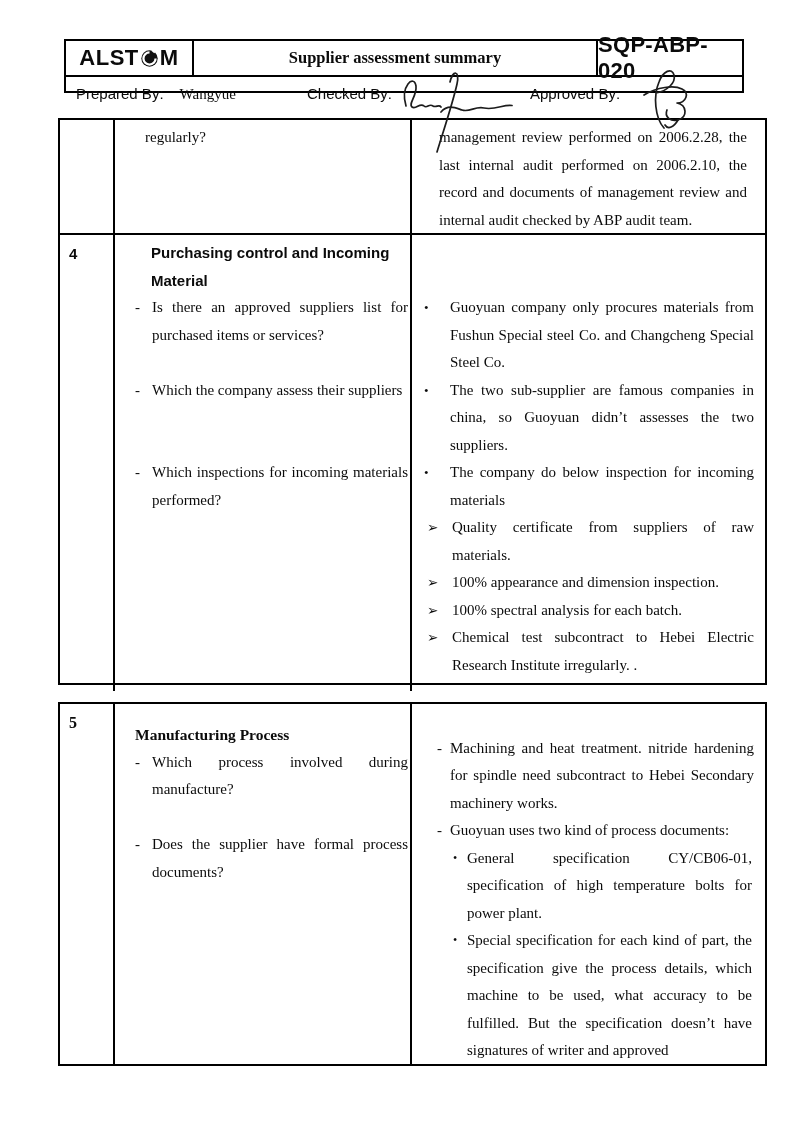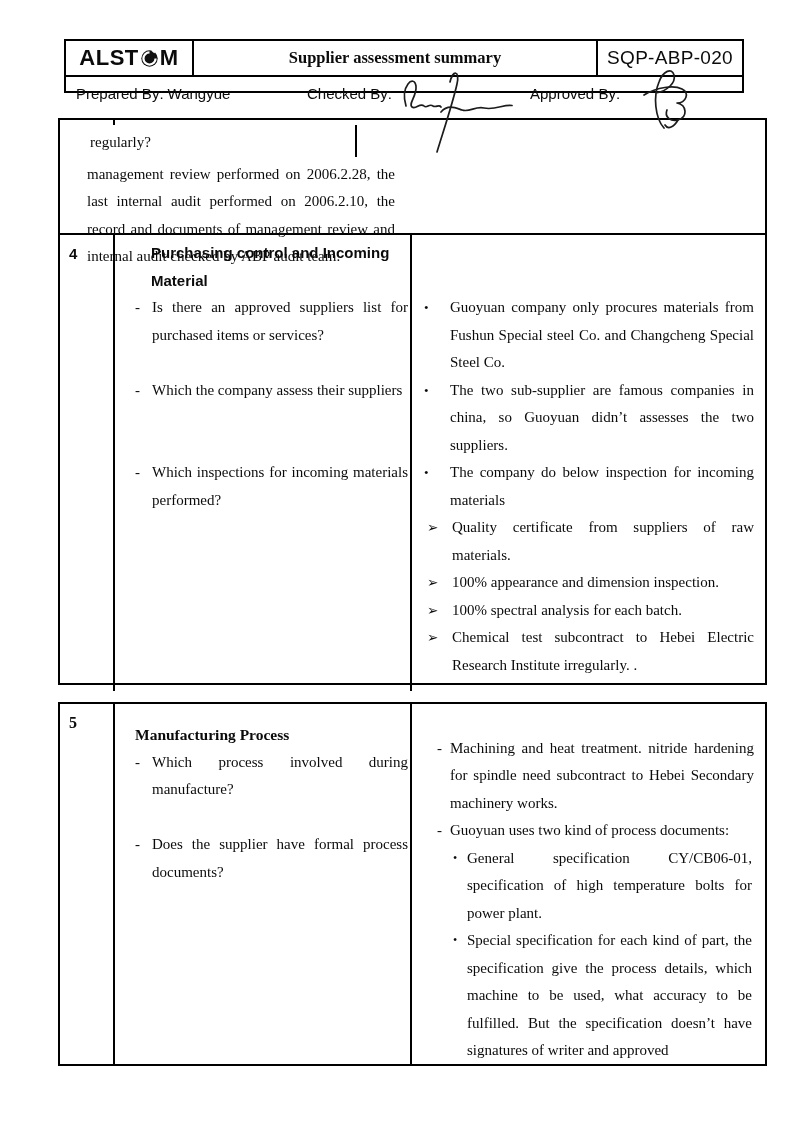--- a/index.html
+++ b/index.html
@@ -29,47 +29,47 @@
   .logo-cell svg { margin: 1px 1px 0 1px; display: block; }
   .title-cell {
     width: 404px; border-right: 2px solid #000;
     display: flex; align-items: center; justify-content: center;
     font-weight: bold; font-size: 16.5px;
   }
   .code-cell {
     flex: 1;
     display: flex; align-items: center; justify-content: center;
     font-family: "Liberation Sans", "DejaVu Sans", sans-serif;
-    font-weight: normal; font-size: 19px; letter-spacing: 0.3px; border-radius: 14px;
+    font-weight: bold; font-size: 22px; letter-spacing: 0.3px; border-radius: 14px;
   }
   .header-bottom {
     position: relative; height: 36px;
     font-family: "Liberation Sans", "DejaVu Sans", sans-serif;
     font-size: 15px;
   }
   .hb-label { position: absolute; top: 8px; white-space: nowrap; }
   .hb-prep     { left: 10px; }
-  .hb-prep .val { margin-left: 4px; }
+  .hb-prep .val { margin-left: 16px; font-family: Liberation Serif, serif; }
   .hb-checked  { left: 241px; }
   .hb-approved { left: 464px; }
   
   .sig { position: absolute; z-index: 6; }
   .sig path { fill: none; stroke: #1c1c1c; stroke-width: 1.7; stroke-linecap: round; stroke-linejoin: round; }
   .sig-checked  { left: 398px; top: 66px; }
   .sig-approved { left: 628px; top: 64px; }
   
   .tbl {
     position: absolute; left: 58px; width: 709px;
     border: 2px solid #000;
     font-size: 15px; line-height: 27.5px;
   }
   .tbl1 { top: 118px; height: 567px; }
   .tbl2 { top: 702px; height: 364px; }
   .trow { display: flex; }
-  .trow1 { height: 115px; border-bottom: 2px solid #000; flex-direction: column; }
+  .trow1 { height: 115px; border-bottom: 2px solid #000; }
   .trow-main { flex: 1; }
   .c1 {
     width: 55px; border-right: 2px solid #000;
     padding: 5px 0 0 9px; font-weight: bold; flex: none;
   }
   .num-sans { font-family: "Liberation Sans", "DejaVu Sans", sans-serif; font-size: 15px; }
   .num-serif { font-size: 16px; }
   .c2 { width: 297px; border-right: 2px solid #000; padding: 4px 0 0 20px; flex: none; }
   .c3 { flex: 1; padding: 4px 0 12px 0; }
   

